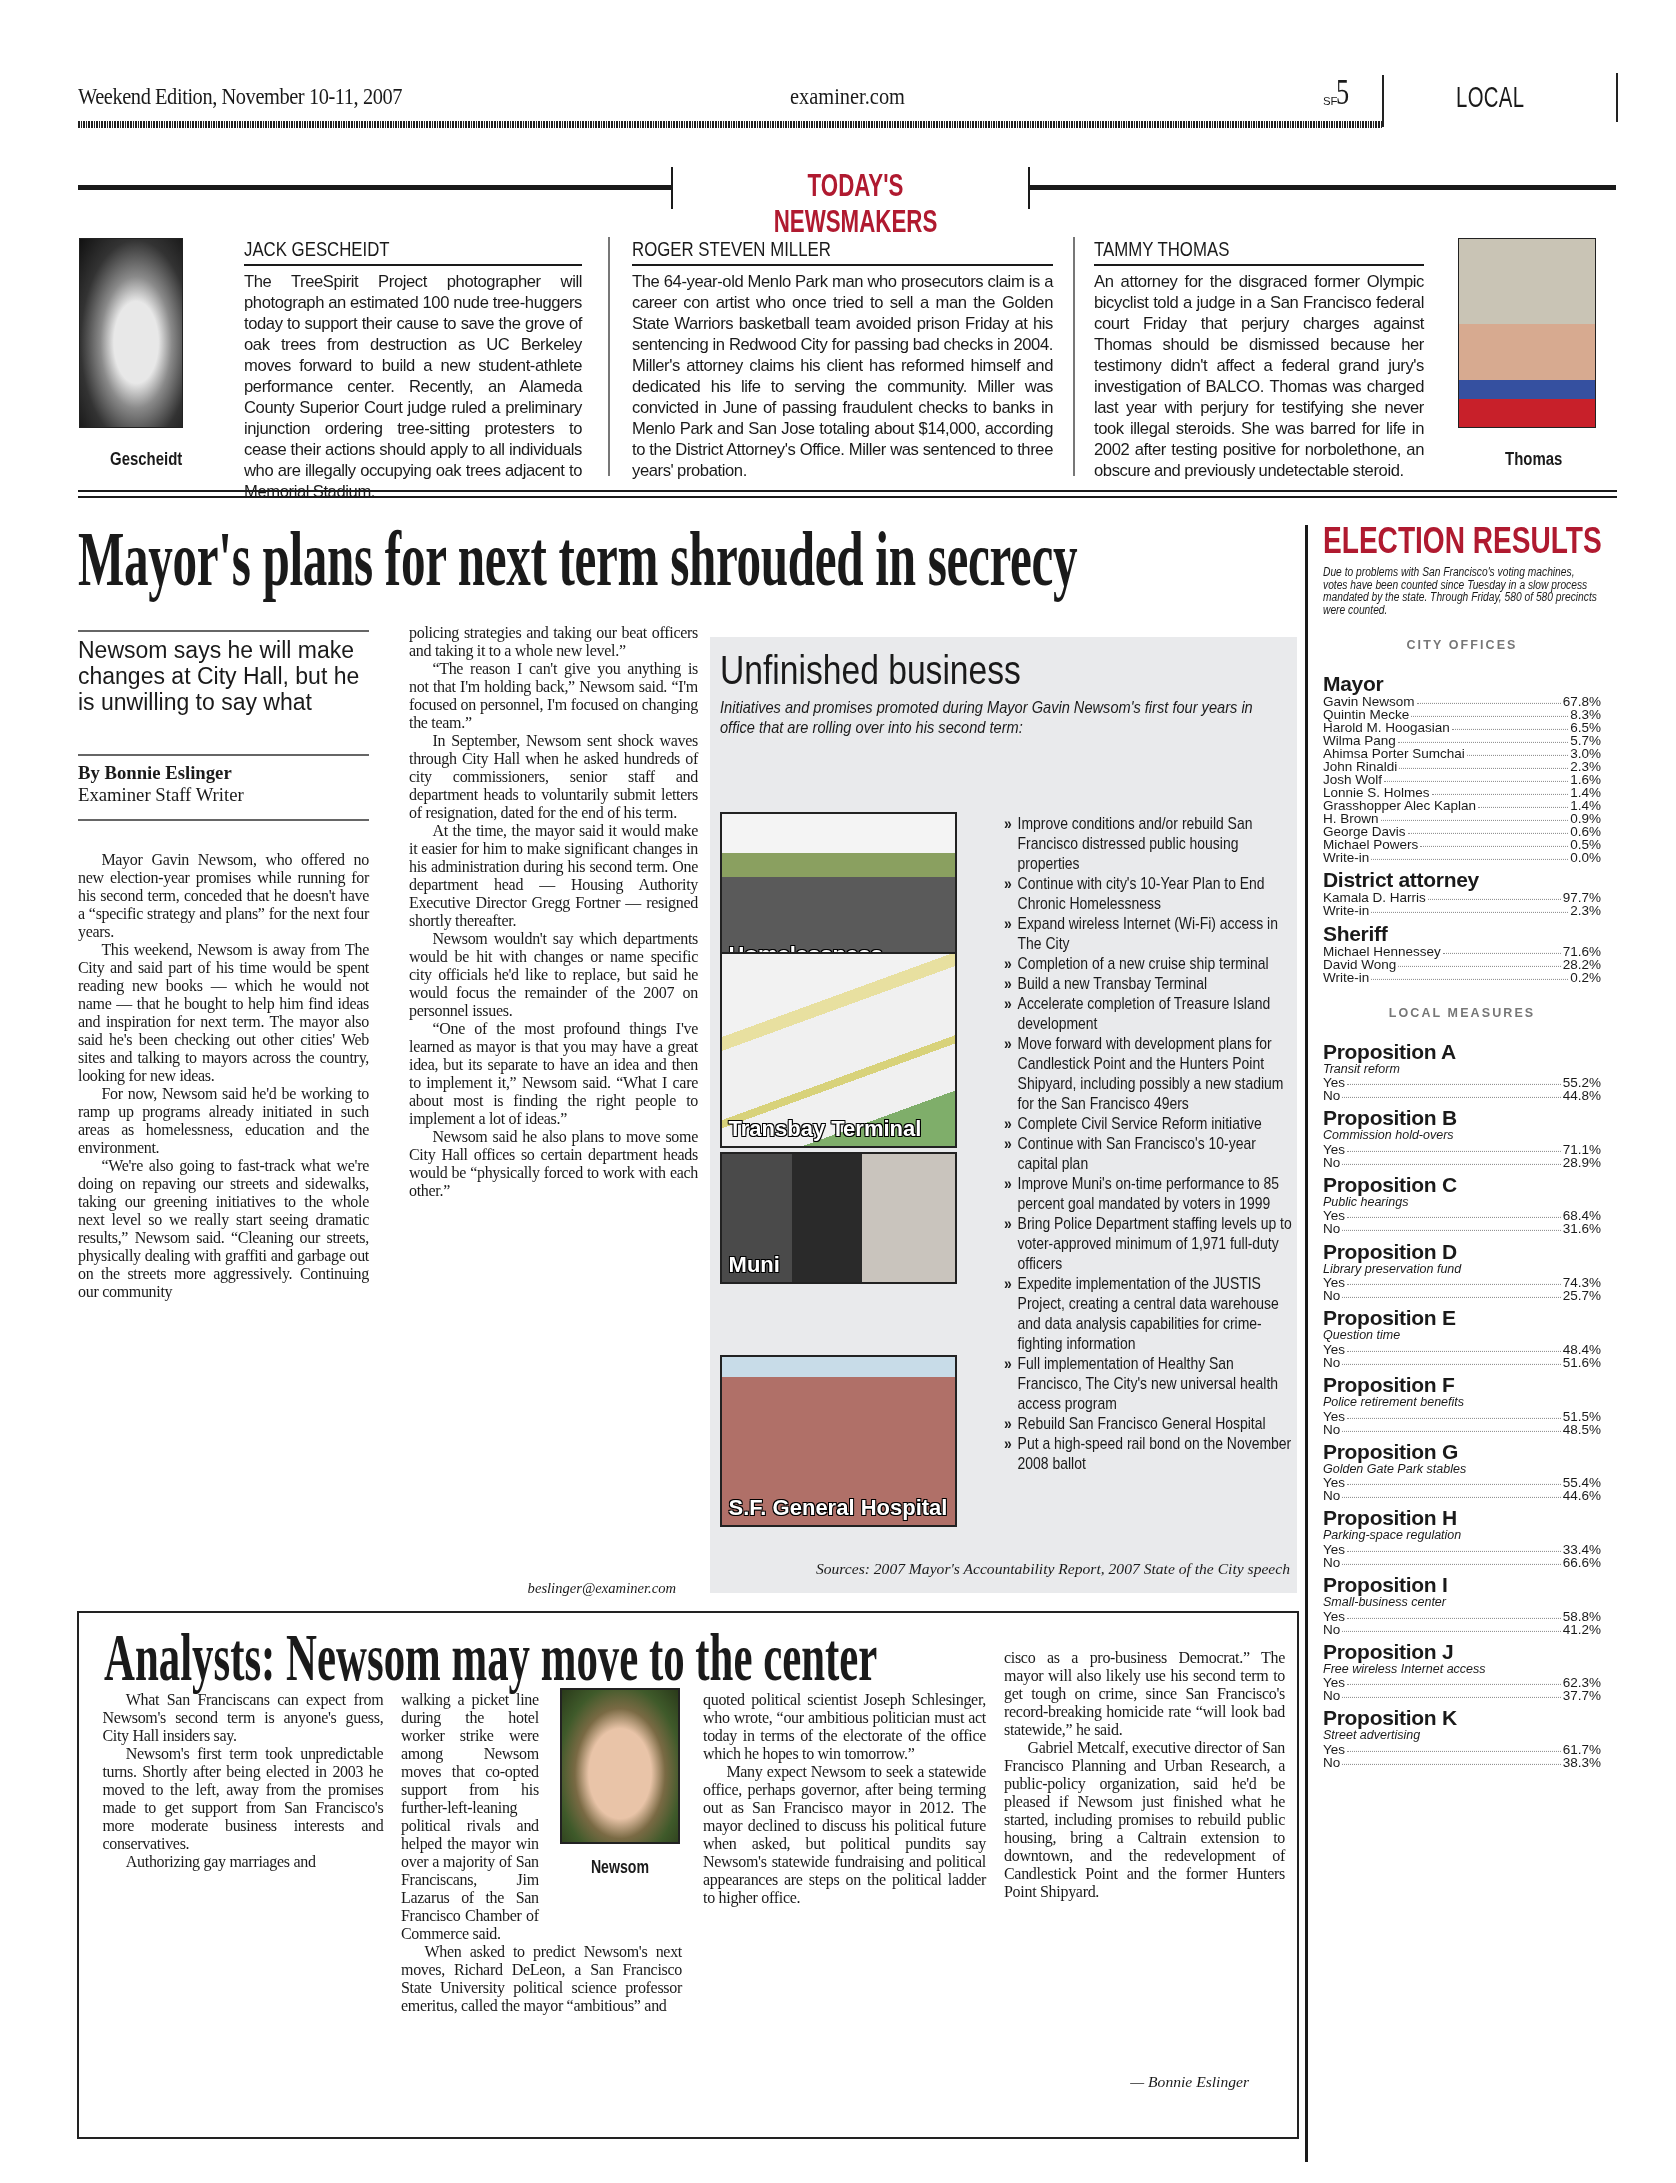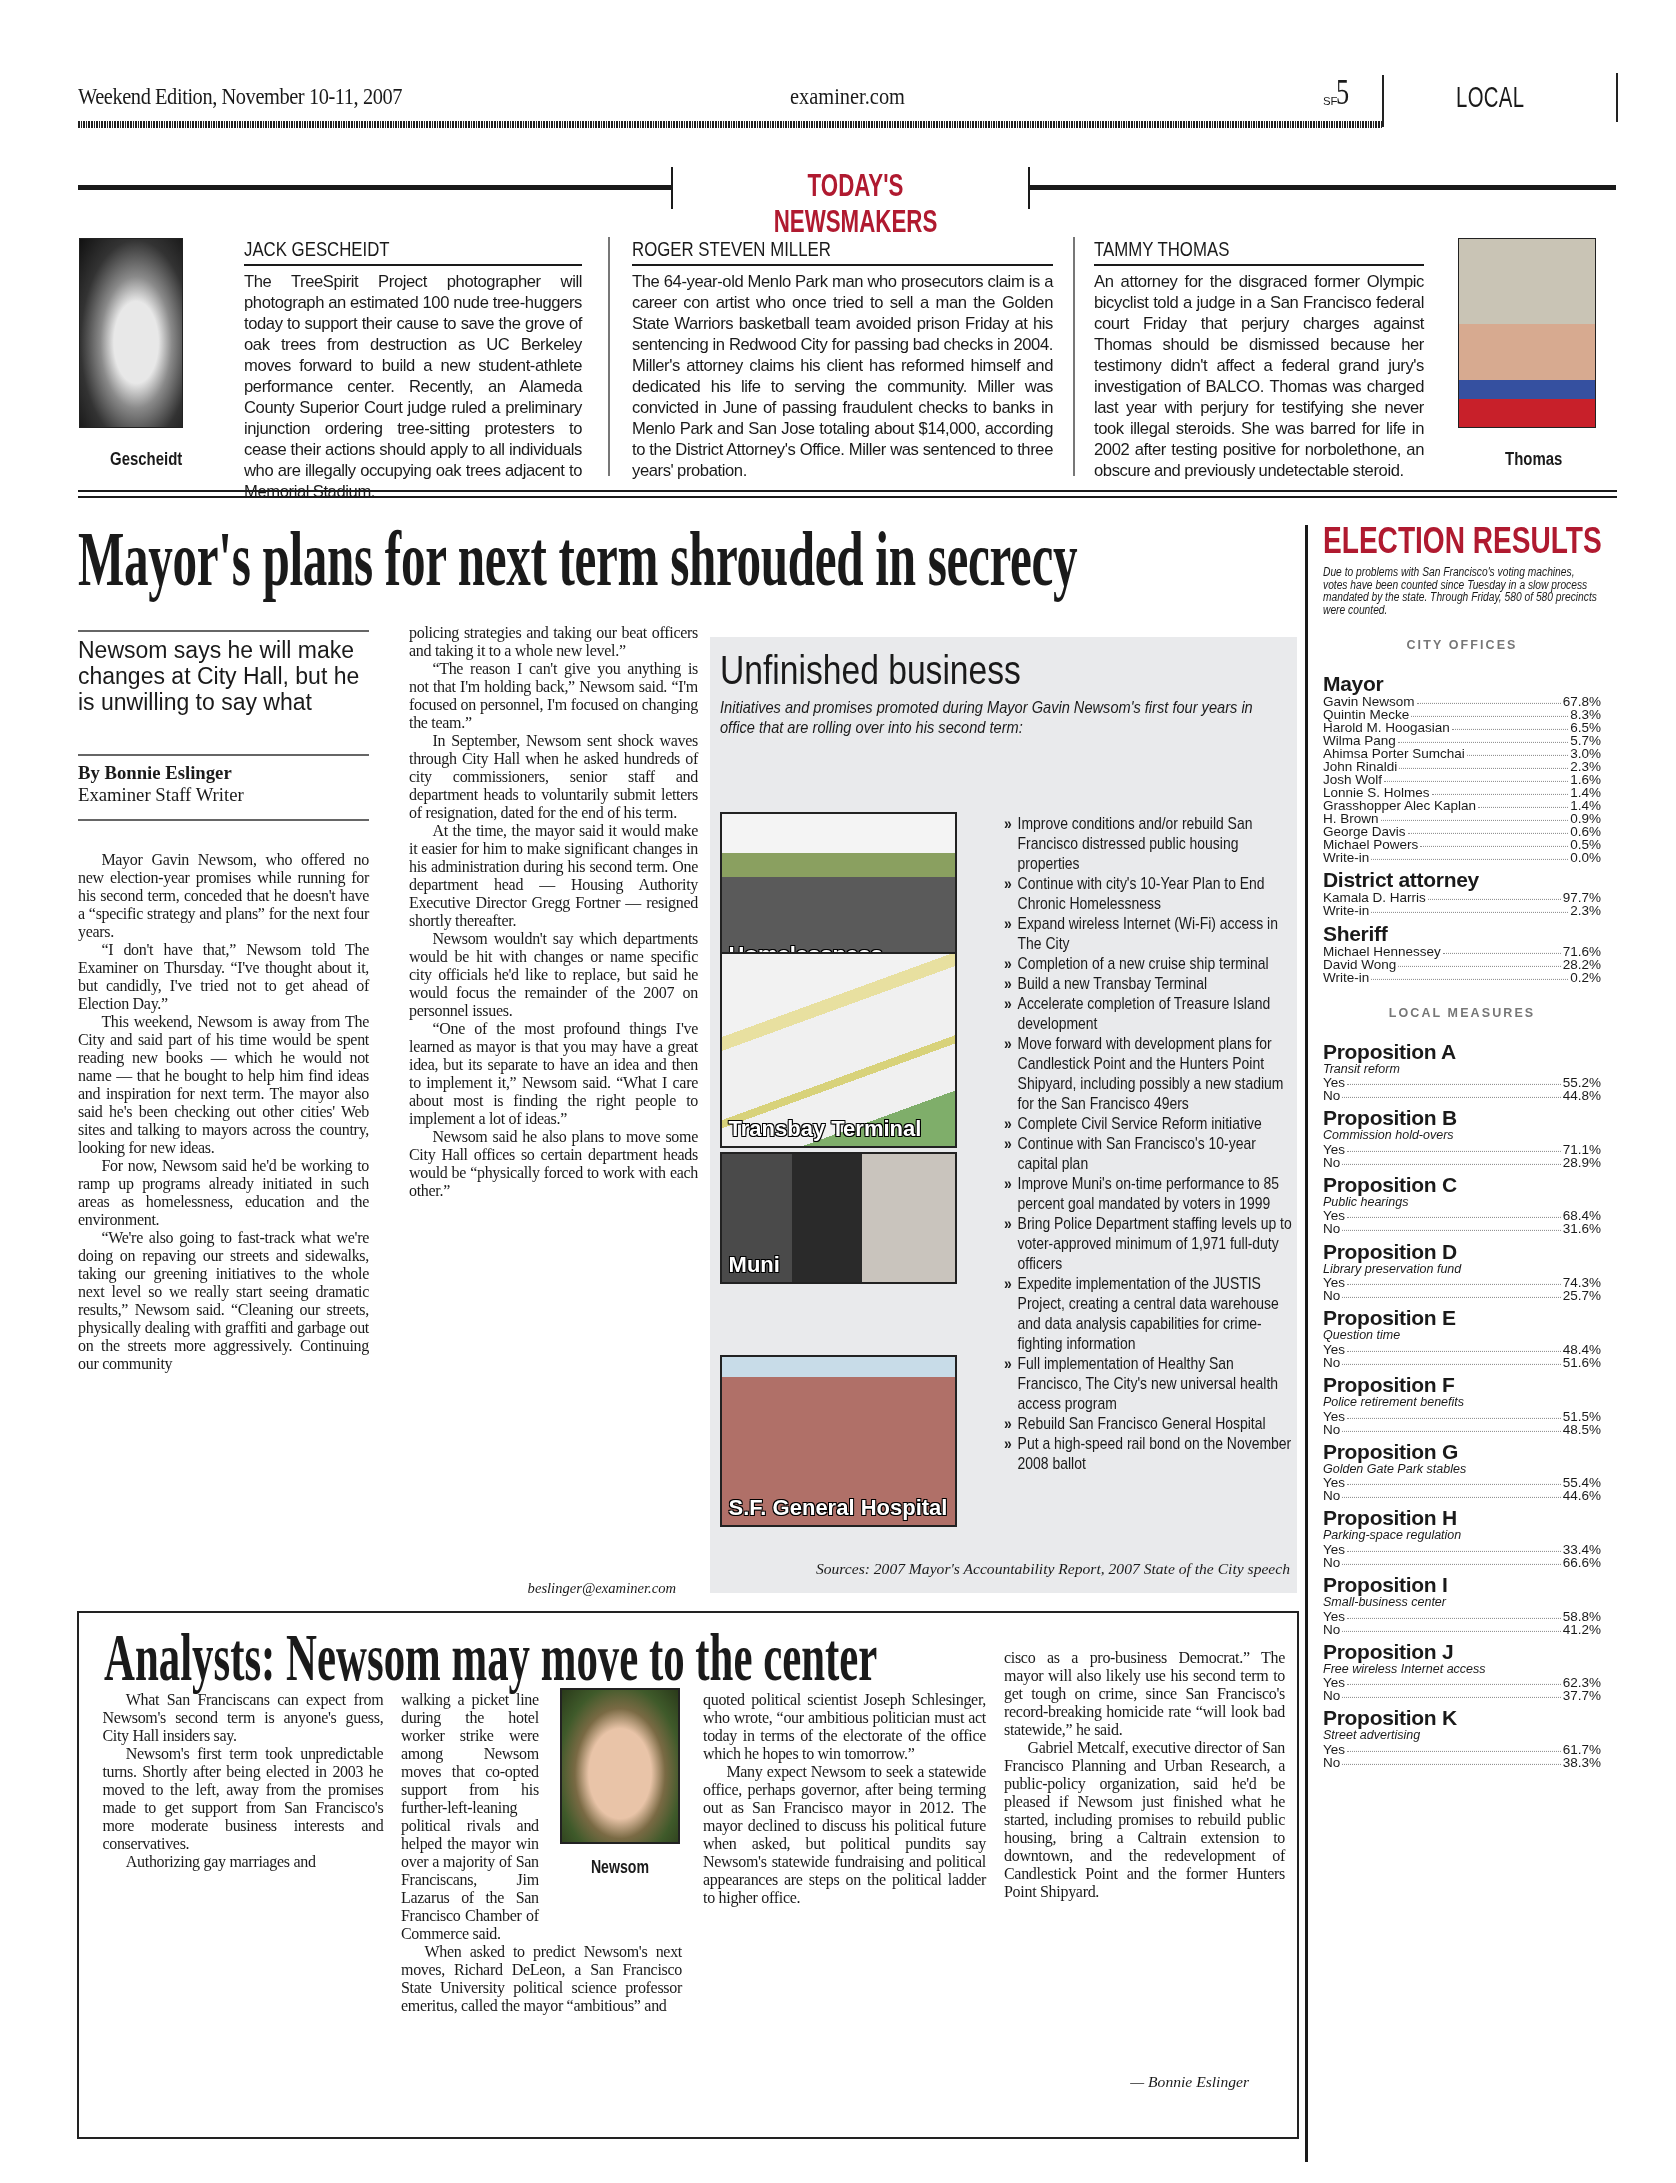--- a/index.html
+++ b/index.html
@@ -142,21 +142,20 @@
 <div class="deck">Newsom says he will make changes at City Hall, but he is unwilling to say what</div>
 <div class="hr-gray" style="top:754px;"></div>
 <div class="byline">
   <div class="by">By Bonnie Eslinger</div>
   <div class="role">Examiner Staff Writer</div>
 </div>
 <div class="hr-gray" style="top:819px;"></div>
 
 <div class="col" style="left:78px;top:851px;width:291px;">
   <p>Mayor Gavin Newsom, who offered no new election-year promises while running for his second term, conceded that he doesn't have a “specific strategy and plans” for the next four years.</p>
-  <p>“I don't have that,” Newsom told The Examiner on Thursday. “I've thought about it, but candidly, I've tried not to get ahead of Election Day.”</p>
   <p>This weekend, Newsom is away from The City and said part of his time would be spent reading new books — which he would not name — that he bought to help him find ideas and inspiration for next term. The mayor also said he's been checking out other cities' Web sites and talking to mayors across the country, looking for new ideas.</p>
   <p>For now, Newsom said he'd be working to ramp up programs already initiated in such areas as homelessness, education and the environment.</p>
   <p>“We're also going to fast-track what we're doing on repaving our streets and sidewalks, taking our greening initiatives to the whole next level so we really start seeing dramatic results,” Newsom said. “Cleaning our streets, physically dealing with graffiti and garbage out on the streets more aggressively. Continuing our community</p>
 </div>
 
 <div class="col" style="left:381px;top:624px;width:289px;margin-left:28px;">
   <p class="noindent">policing strategies and taking our beat officers and taking it to a whole new level.”</p>
   <p>“The reason I can't give you anything is not that I'm holding back,” Newsom said. “I'm focused on personnel, I'm focused on changing the team.”</p>
   <p>In September, Newsom sent shock waves through City Hall when he asked hundreds of city commissioners, senior staff and department heads to voluntarily submit letters of resignation, dated for the end of his term.</p>
   <p>At the time, the mayor said it would make it easier for him to make significant changes in his administration during his second term. One department head — Housing Authority Executive Director Gregg Fortner — resigned shortly thereafter.</p>

